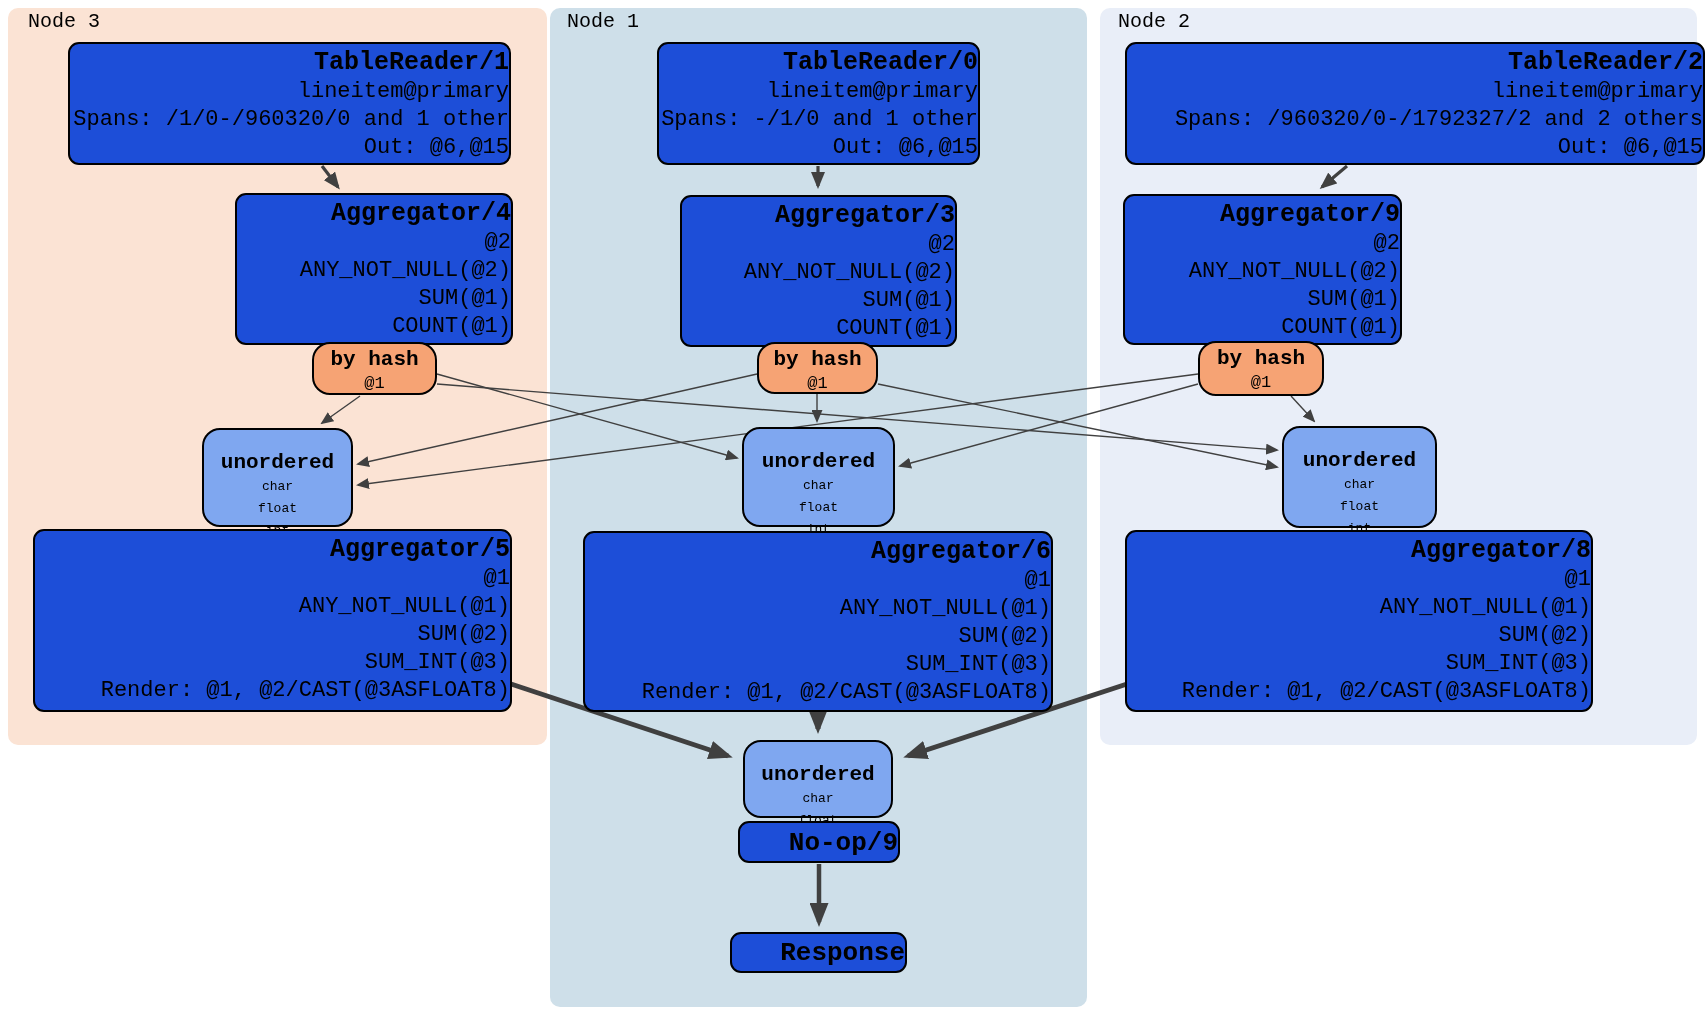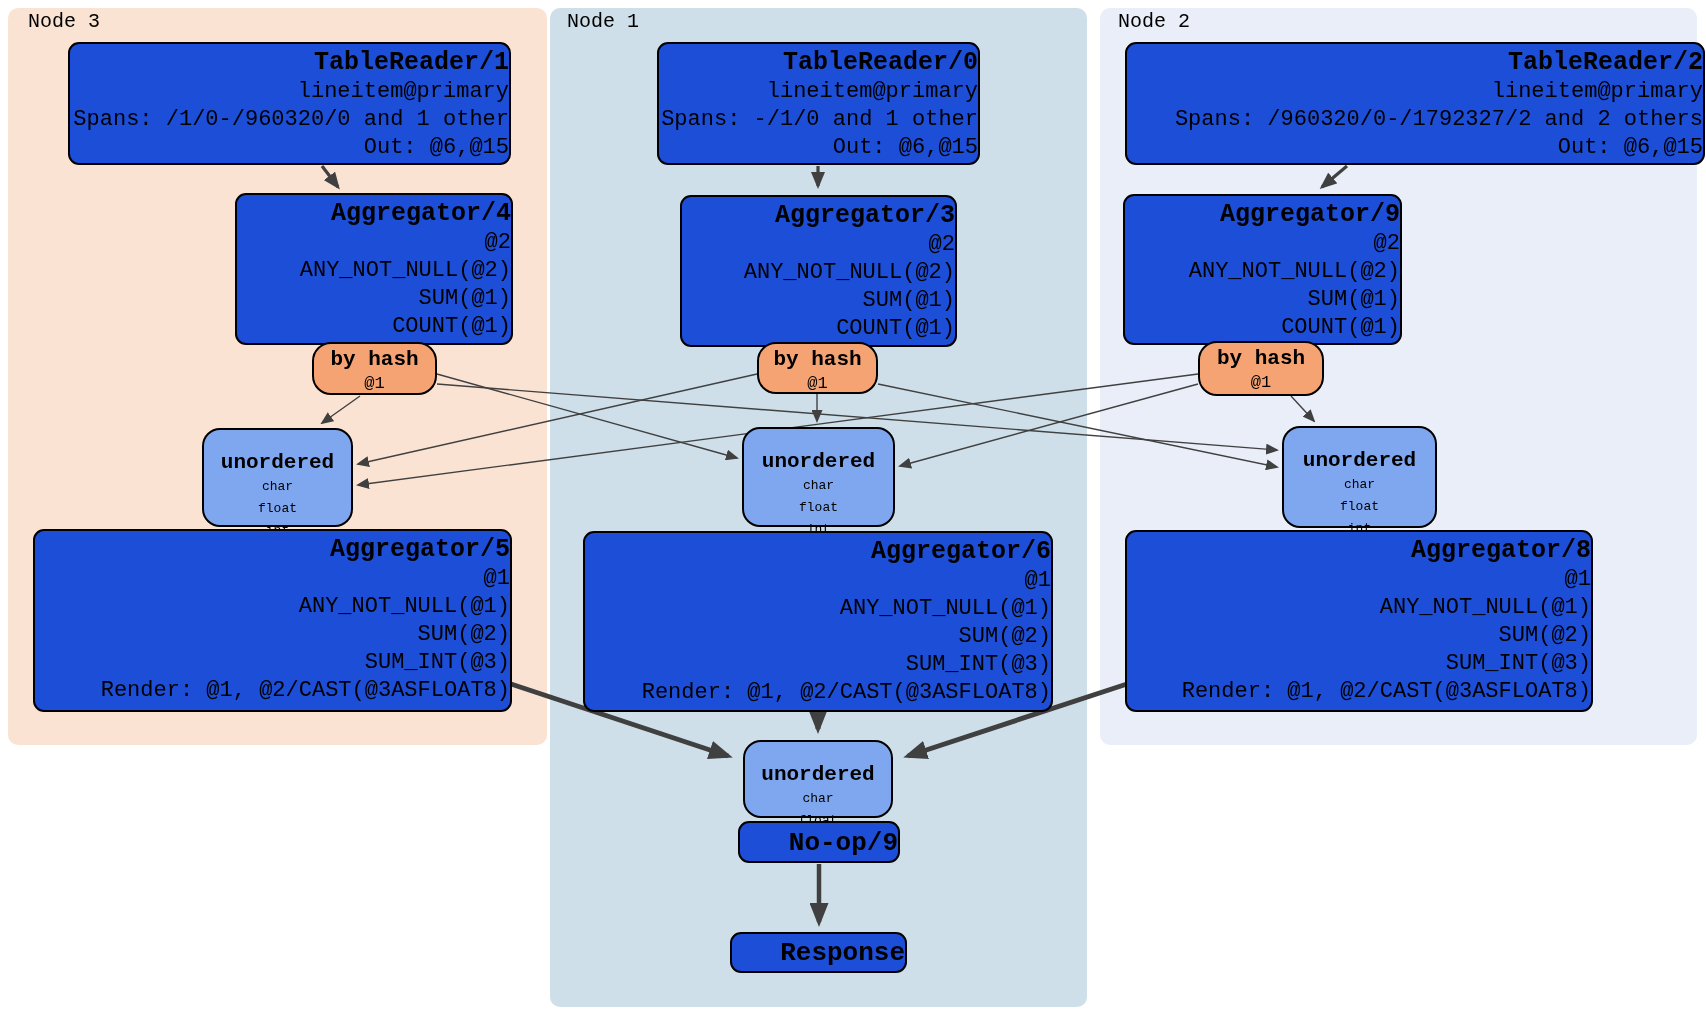--- a/index.html
+++ b/index.html
@@ -55,21 +55,21 @@
     text-align:center;box-sizing:border-box;padding-top:20px;z-index:4;
   }
   .st{font-weight:bold;font-size:21px;line-height:26px;}
   .si{font-size:13px;line-height:22px;}
   #u3{left:202px; top:428px;width:151px;height:99px;}
   #u1{left:742px; top:427px;width:153px;height:100px;}
   #u2{left:1282px;top:426px;width:155px;height:102px;}
   #uf{left:743px; top:740px;width:150px;height:78px;}
 
   .ybox,.router,.sync{z-index:3;}
-  .router{z-index:6;border-radius:19px;}
+  .router{z-index:6;}
 </style>
 </head>
 <body>
 
 <div id="canvas">
 
   <div class="panel" id="panel-node3"></div>
   <div class="panel" id="panel-node1"></div>
   <div class="panel" id="panel-node2"></div>
 

